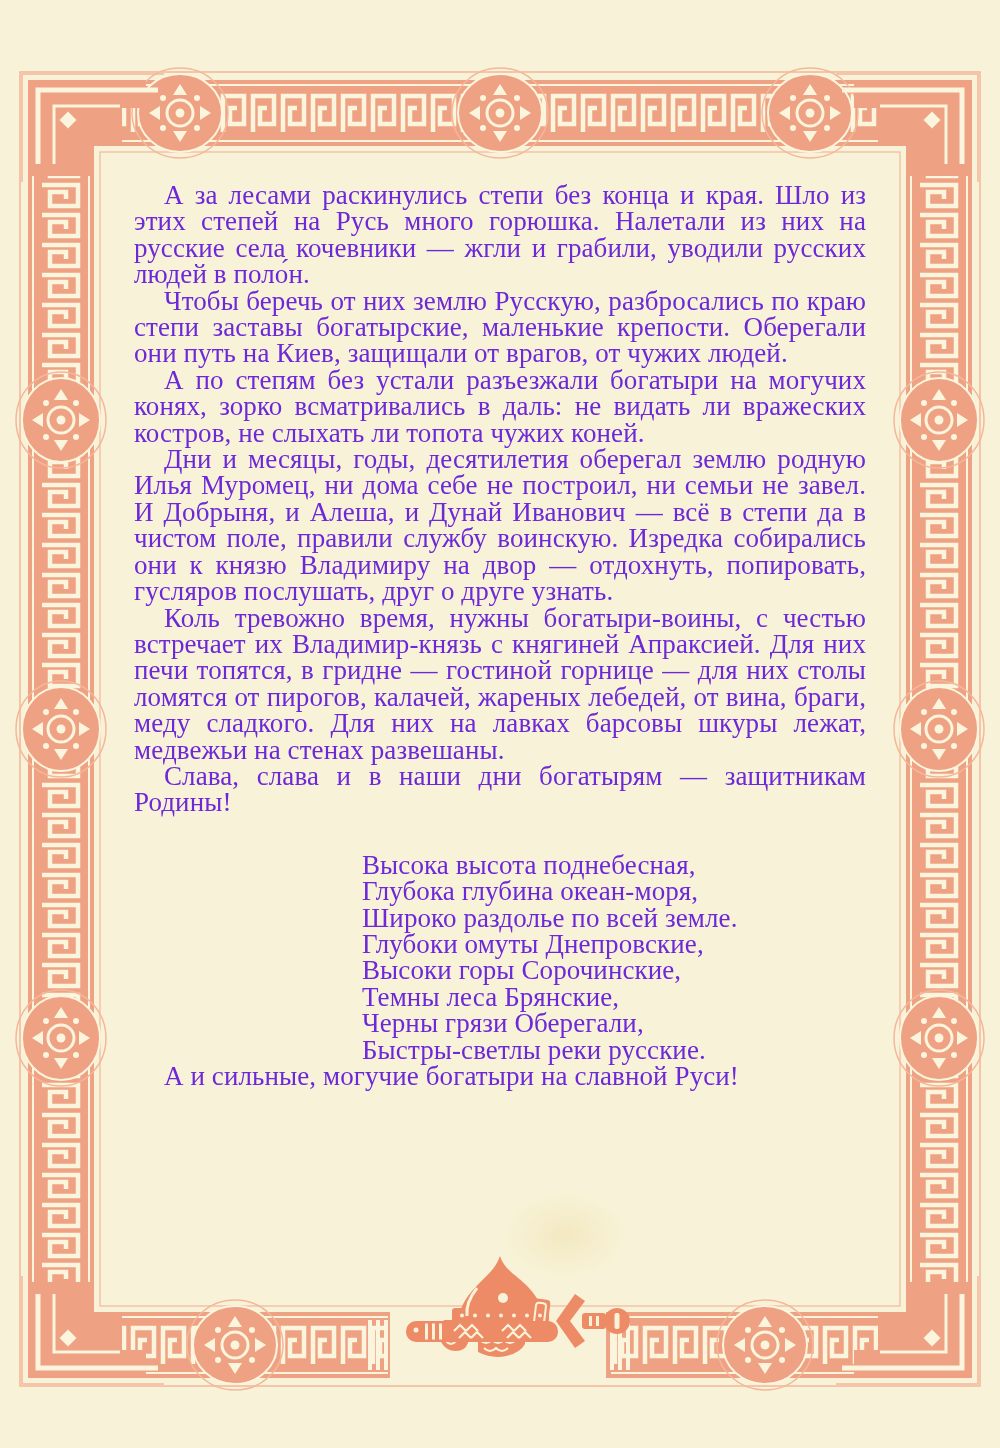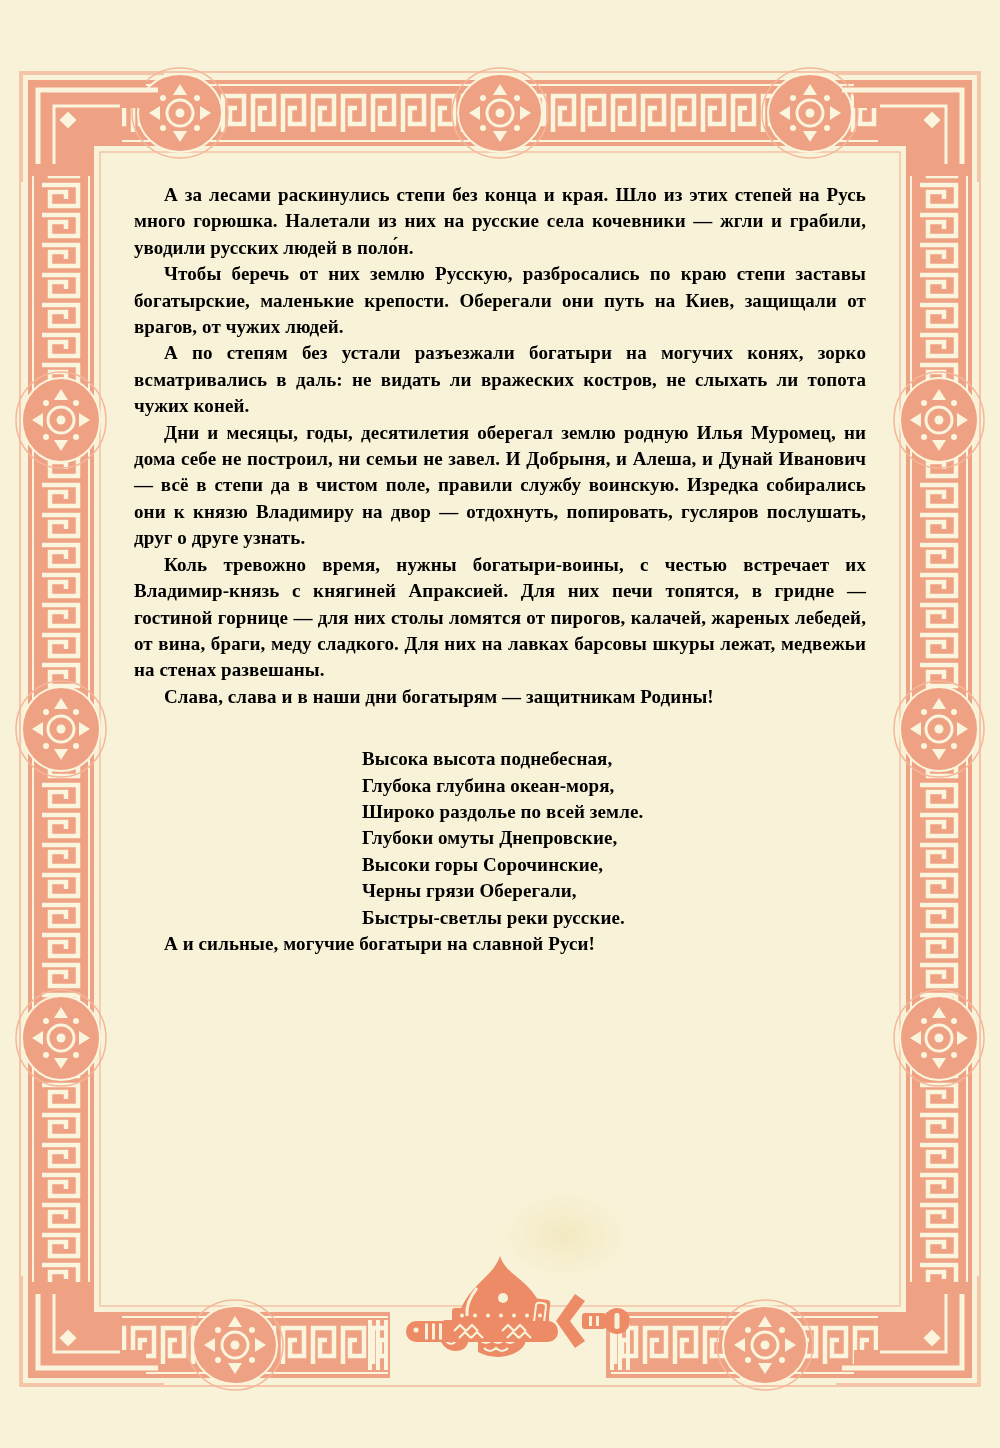--- a/index.html
+++ b/index.html
@@ -10,22 +10,22 @@
     font-family:"Liberation Serif","DejaVu Serif",serif;
   }
   .frame{position:absolute;left:0;top:0;width:1000px;height:1448px;}
   .stain{
     position:absolute;left:500px;top:1190px;width:130px;height:90px;
     background:radial-gradient(ellipse at center, rgba(224,193,112,0.22), rgba(224,193,112,0) 70%);
     pointer-events:none;
   }
   .text{
     position:absolute;left:134px;top:182px;width:732px;
-    color:#000000;font-size:19px;line-height:26.4px;
-    text-align:justify;letter-spacing:0.1px;font-weight:bold;
+    color:#6d28d9;font-size:27px;line-height:26.4px;
+    text-align:justify;letter-spacing:0.1px;
   }
   .text p{margin:0;text-indent:30px;}
   .poem{margin:36px 0 0 228px;text-align:left;}
   .poem .pl{text-indent:0;}
   .closing{margin-top:29px;}
 </style>
 </head>
 <body>
 
 <svg class="frame" viewBox="0 0 1000 1448" aria-hidden="true">
@@ -181,18 +181,19 @@
   <p>Дни и месяцы, годы, десятилетия оберегал землю родную Илья Муромец, ни дома себе не построил, ни семьи не завел. И Добрыня, и Алеша, и Дунай Иванович — всё в степи да в чистом поле, правили службу воинскую. Изредка собирались они к князю Владимиру на двор — отдохнуть, попировать, гусляров послушать, друг о друге узнать.</p>
   <p>Коль тревожно время, нужны богатыри-воины, с честью встречает их Владимир-князь с княгиней Апраксией. Для них печи топятся, в гридне — гостиной горнице — для них столы ломятся от пирогов, калачей, жареных лебедей, от вина, браги, меду сладкого. Для них на лавках барсовы шкуры лежат, медвежьи на стенах развешаны.</p>
   <p>Слава, слава и в наши дни богатырям — защитникам Родины!</p>
 
   <div class="poem">
     <div class="pl">Высока высота поднебесная,</div>
     <div class="pl">Глубока глубина океан-моря,</div>
     <div class="pl">Широко раздолье по всей земле.</div>
     <div class="pl">Глубоки омуты Днепровские,</div>
     <div class="pl">Высоки горы Сорочинские,</div>
+    <div class="pl">Темны леса Брянские,</div>
     <div class="pl">Черны грязи Оберегали,</div>
     <div class="pl">Быстры-светлы реки русские.</div>
   </div>
 
   <p class="closing">А и сильные, могучие богатыри на славной Руси!</p>
 </main>
 
 </body></html>

